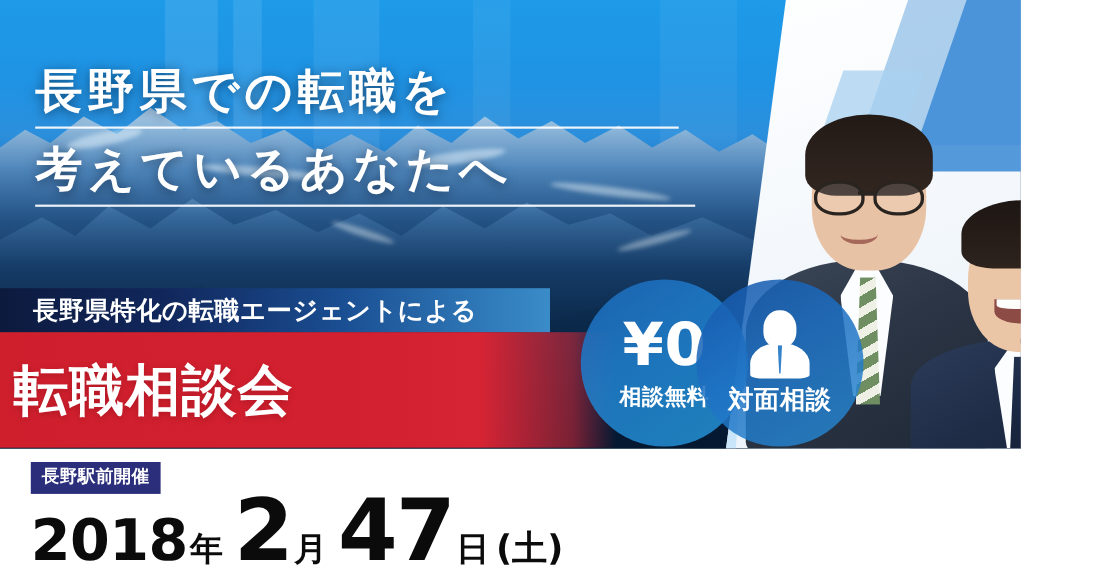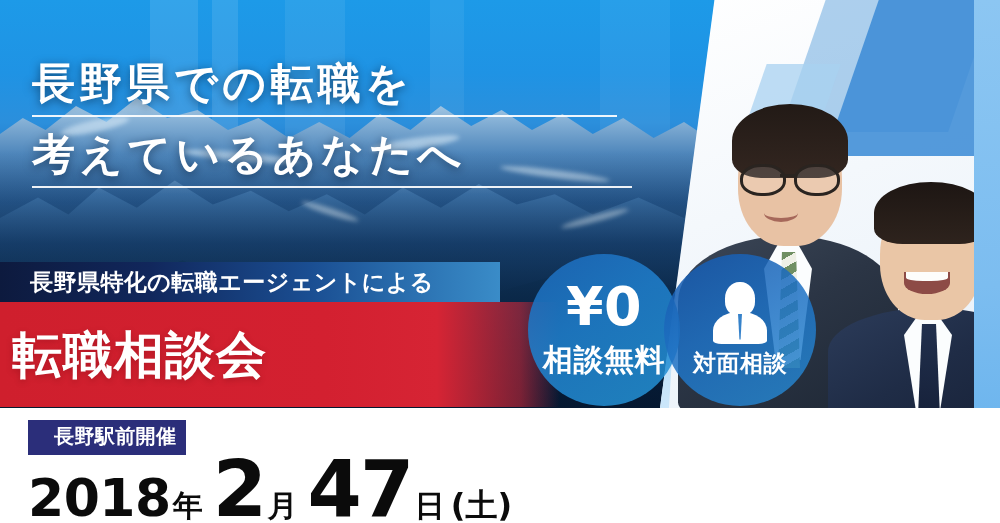--- a/index.html
+++ b/index.html
@@ -1,20 +1,20 @@
 <!DOCTYPE html>
 <html><head>
 <meta charset="utf-8">
 <style>
   html,body{margin:0;padding:0;background:#fff;}
   body{font-family:"Liberation Sans","DejaVu Sans",sans-serif;}
 
   #banner{
     position:relative;
-    width:1000px;height:523px;
+    width:928px;height:523px;
     overflow:hidden;
     background:#ffffff;
   }
 
   
   .hero{
     position:absolute;left:0;top:0;width:1000px;height:408px;
     overflow:hidden;background:#0a2a55;
   }
 
@@ -202,25 +202,25 @@
   }
   #badge-free{
     left:528px;top:254px;width:152px;height:152px;
     background:linear-gradient(150deg,rgba(28,104,186,.88) 0%,rgba(31,126,203,.88) 42%,rgba(37,150,216,.84) 100%);
   }
   #badge-free .amt{
     font-size:54px;font-weight:700;line-height:1;letter-spacing:.01em;
     font-family:"DejaVu Sans","Liberation Sans",sans-serif;
   }
   #badge-free .cap{
-    font-size:30px;font-weight:700;margin-top:6px;letter-spacing:.02em;
+    font-size:20px;font-weight:700;margin-top:6px;letter-spacing:.02em;
     font-family:"DejaVu Sans","Liberation Sans",sans-serif;
   }
   #badge-inperson{
-    left:664px;top:254px;width:152px;height:152px;
+    left:633px;top:254px;width:152px;height:152px;
     background:linear-gradient(150deg,rgba(22,86,170,.88) 0%,rgba(30,112,195,.86) 45%,rgba(40,140,212,.82) 100%);
   }
   #badge-inperson .cap{
     font-size:23px;font-weight:700;margin-top:4px;letter-spacing:.02em;
     font-family:"DejaVu Sans","Liberation Sans",sans-serif;
   }
   .person-icon{width:62px;height:60px;position:relative;margin-bottom:2px;}
   .person-icon .ph{position:absolute;left:16px;top:0;width:30px;height:34px;background:#fff;border-radius:48% 48% 42% 42%;}
   .person-icon .pb{position:absolute;left:4px;top:30px;width:54px;height:32px;background:#fff;border-radius:46% 46% 16% 16%/58% 58% 10% 10%;}
   .person-icon .pnotch{position:absolute;left:26px;top:32px;width:10px;height:26px;background:rgba(32,116,196,.9);
@@ -228,22 +228,22 @@
 
   
   .bottom{
     position:absolute;left:0;top:408px;width:1000px;height:115px;
     background:#ffffff;
   }
   .date-block{position:absolute;left:28px;top:12px;}
   .place-tag{
     display:inline-block;
     background:#2b2e7a;color:#fff;
-    font-size:20px;font-weight:700;letter-spacing:.02em;
-    padding:3px 10px 5px 26px;
+    font-size:16px;font-weight:700;letter-spacing:.02em;
+    padding:3px 10px 5px 10px;
     font-family:"DejaVu Sans","Liberation Sans",sans-serif;
   }
   .date-line{
     display:flex;align-items:baseline;color:#0b0b0b;margin-top:1px;
     font-family:"DejaVu Sans","Liberation Sans",sans-serif;
   }
   .d-year{font-size:52px;font-weight:700;line-height:1;letter-spacing:-.01em;}
   .d-unit{font-size:30px;font-weight:700;line-height:1;margin:0 4px 0 2px;}
   .d-num{font-size:78px;font-weight:700;line-height:.86;letter-spacing:-.02em;margin-left:6px;}
   .d-dow{font-size:32px;font-weight:700;line-height:1;margin-left:2px;}

